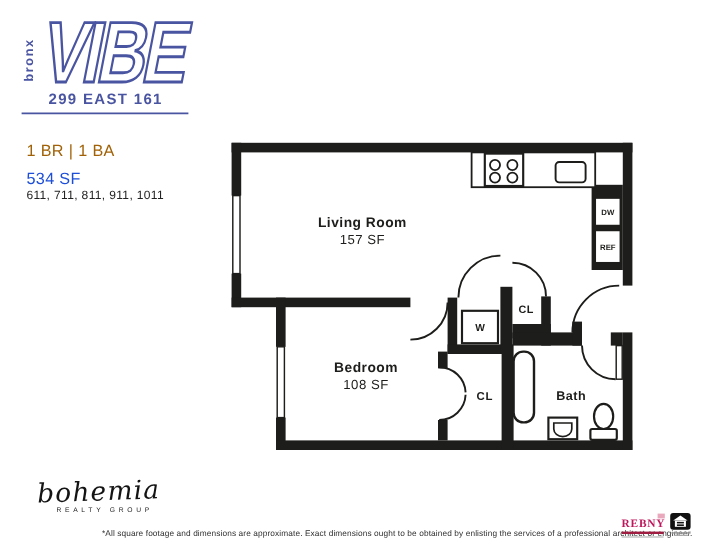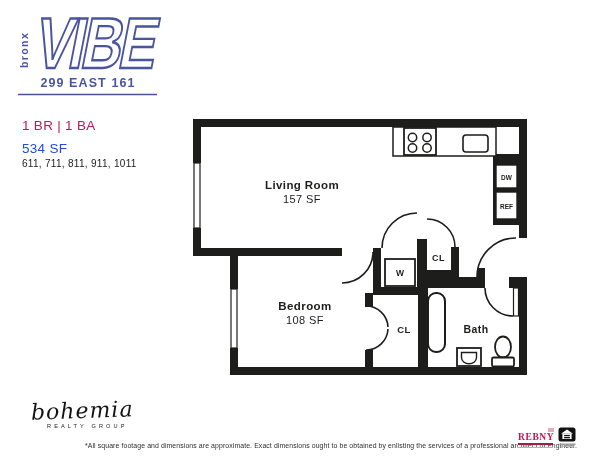--- a/index.html
+++ b/index.html
@@ -2,21 +2,21 @@
 <html><head>
 <meta charset="utf-8">
 <style>
   html,body{margin:0;padding:0;background:#fff;}
   .canvas{position:relative;width:600px;height:460px;background:#ffffff;overflow:hidden;
           font-family:"Liberation Sans",sans-serif;}
   .abs{position:absolute;}
   
   .info{left:22px;top:109px;color:#1c1c1c;}
   .info .line1{font-size:13.5px;font-weight:bold;letter-spacing:.6px;}
-  .info .line2{font-size:13.5px;margin-top:9px;letter-spacing:.3px;color:#be185d;}
+  .info .line2{font-size:13.5px;margin-top:9px;letter-spacing:.3px;color:#a16207;}
   .info .line3{font-size:13.5px;margin-top:8px;letter-spacing:.3px;color:#1d4ed8;}
   .info .line4{font-size:10px;margin-top:2px;letter-spacing:.3px;color:#222;}
   
   .bohemia{left:31px;top:398px;color:#141414;}
   .bohemia .script{font-family:"DejaVu Serif",serif;font-style:italic;font-size:22px;
                    letter-spacing:1px;transform:rotate(-2deg);}
   .bohemia .sub{font-size:5.6px;letter-spacing:3.1px;margin-top:0px;margin-left:16px;color:#222;}
   .disclaimer{left:85px;top:442px;font-size:6.9px;color:#2e2e2e;letter-spacing:.1px;}
   .rebny{left:518px;top:428px;width:37px;font-family:"Liberation Serif",serif;color:#be185d;}
   .rebny .mark{position:absolute;right:1px;top:0px;width:6px;height:4px;background:#e9a8bb;}

